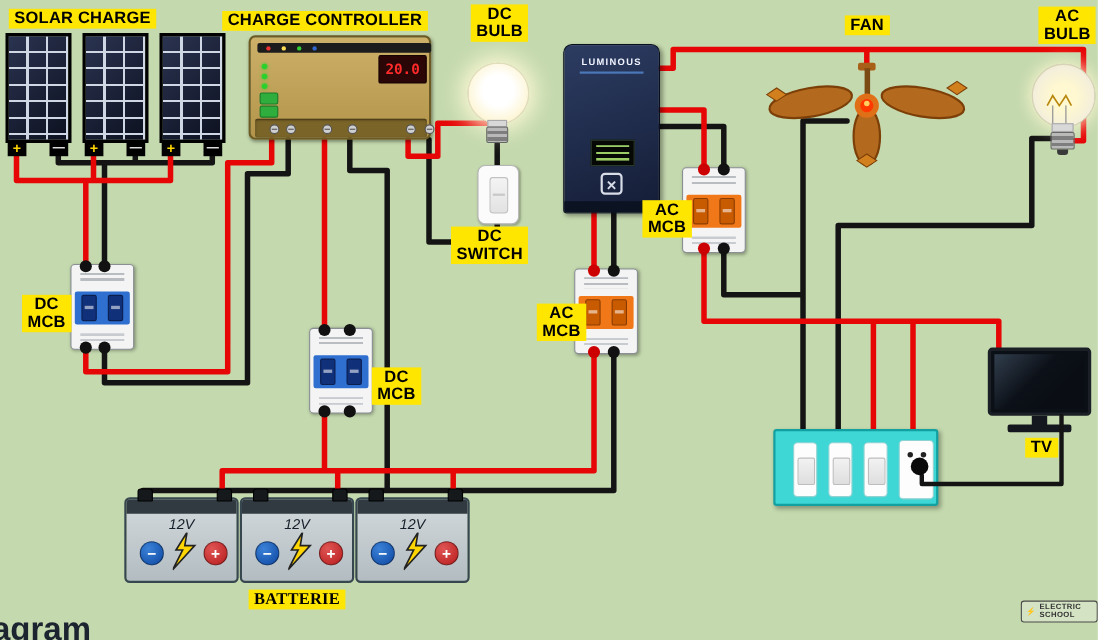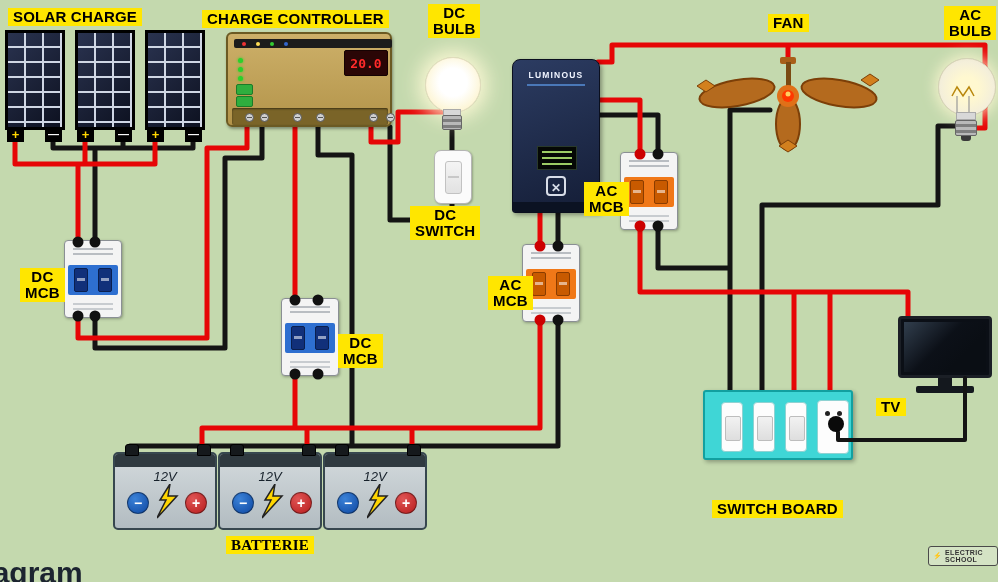--- a/index.html
+++ b/index.html
@@ -207,21 +207,21 @@
     <div class="screw" style="left:158px;"></div>
   </div>
 
   <div class="comp bulb dc-bulb-glass"></div>
   <div class="comp bulb-neck" style="left:443px;top:109px;width:18px;height:7px;"></div>
   <div class="comp bulb-base" style="left:442px;top:115px;width:20px;height:15px;"></div>
   <div class="comp dc-switch" style="left:434px;top:150px;">
     <div class="rocker"></div>
   </div>
 
-  <div class="comp inverter" style="left:512px;top:40px;margin-top:19px;">
+  <div class="comp inverter" style="left:512px;top:40px;">
     <div class="inv-brand">LUMINOUS</div>
     <div class="inv-line"></div>
     <div class="inv-display"></div>
     <div class="inv-logo">✕</div>
     <div class="inv-foot"></div>
   </div>
 
   <div class="comp bulb ac-bulb-glass"></div>
   <div class="comp bulb-neck" style="left:956px;top:112px;width:20px;height:8px;"></div>
   <div class="comp bulb-base" style="left:955px;top:120px;width:22px;height:16px;"></div>
@@ -362,22 +362,21 @@
 MCB</div>
   <div class="lbl" style="left:410px;top:206px;">DC
 SWITCH</div>
   <div class="lbl" style="left:584px;top:182px;">AC
 MCB</div>
   <div class="lbl" style="left:488px;top:276px;">AC
 MCB</div>
   <div class="lbl" style="left:338px;top:334px;">DC
 MCB</div>
   <div class="lbl" style="left:226px;top:536px;font-family:Liberation Serif, serif;">BATTERIE</div>
-  <div class="lbl" style="left:712px;top:500px;">SWITCH BOARD</div>
-  <div class="lbl" style="left:876px;top:398px;">TV</div>
+  <div class="lbl" style="left:932px;top:398px;">TV</div>
 
   <div class="watermark">
     <span>⚡</span>
     <span>ELECTRIC SCHOOL</span>
   </div>
   <div class="cropped">diagram</div>
 
 </div>
 
 </body></html>

